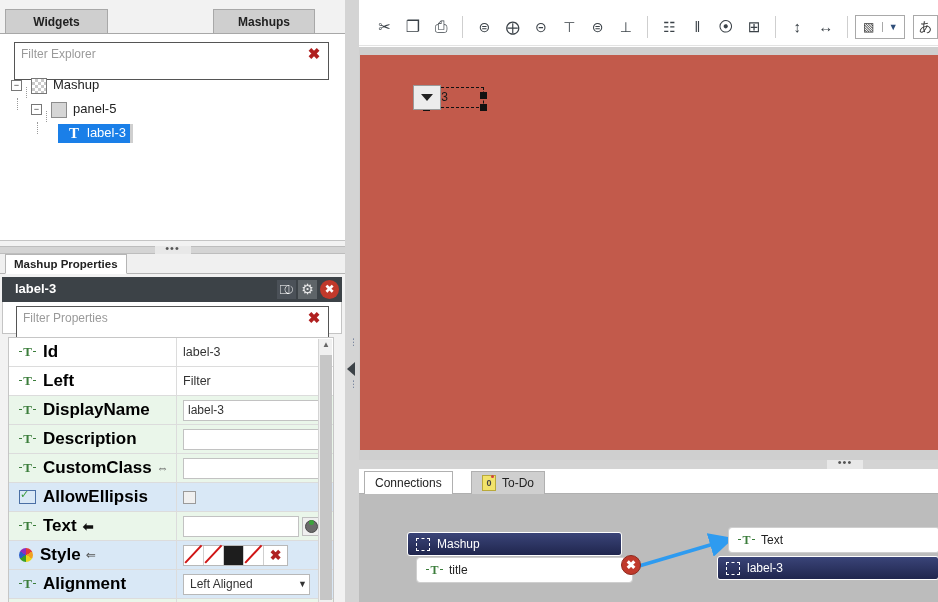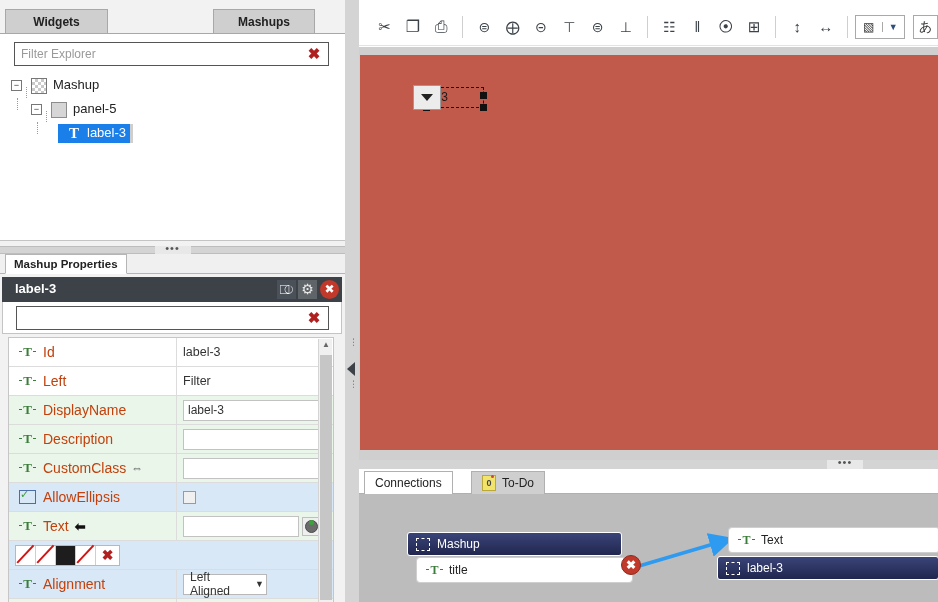--- a/index.html
+++ b/index.html
@@ -28,21 +28,21 @@
   .tab.active { background: #fff; border-bottom: 1px solid #fff; margin-top: 48px; }
   #tab-widgets  { left: 5px;   width: 103px; }
   #tab-explorer { left: 109px; width: 103px; }
   #tab-mashups  { left: 213px; width: 102px; }
 
   .explorer-body {
     position: absolute; left: 0; top: 34px; width: 345px; height: 207px;
     background: #fff; border-bottom: 1px solid #c4c4c4;
   }
   .filterbox {
-    position: absolute; left: 14px; top: 8px; width: 315px; height: 24px;
+    position: absolute; left: 14px; top: 8px; width: 315px; height: 38px;
     background: #fff; border: 1px solid #555;
   }
   .filterbox input {
     position: absolute; left: 6px; top: 0; width: 275px; height: 22px;
     border: 0; outline: none; font-family: "Liberation Sans", sans-serif;
     font-size: 12px; color: #333; background: transparent;
   }
   .filterbox input::placeholder { color: #9a9a9a; }
   .clear-x {
     position: absolute; right: 5px; top: 2px; width: 18px; height: 18px;
@@ -120,21 +120,21 @@
     overflow: hidden;
   }
   .prow { position: relative; height: 29px; display: flex;
           border-bottom: 1px solid #dcdcdc; }
   .prow.r-white { background: #fff; }
   .prow.r-green { background: #eaf6ea; }
   .prow.r-blue  { background: #d9e8f6; }
   .pname { position: relative; width: 168px; flex: none;
            border-right: 1px solid #dcdcdc; display: flex;
            align-items: center; padding-left: 10px; }
-  .pname .lbl { font-size: 14px; color: #c2410c; }
+  .pname .lbl { font-size: 17px; color: #000000; font-weight: bold; }
   .pval { position: relative; flex: 1; display: flex; align-items: center;
           padding-left: 6px; }
   .pval .ro { font-size: 12.5px; color: #333; }
   .pico { width: 17px; height: 14px; flex: none; margin-right: 7px;
           position: relative; }
   .pico-T { font-family: "Liberation Serif", serif; font-size: 13px;
             font-weight: bold; color: #3b7d3b; text-align: center;
             line-height: 14px; }
   .pico-T::before, .pico-T::after {
     content: ""; position: absolute; top: 6px; width: 3px;
@@ -338,20 +338,21 @@
 
     <div id="props-header">
       <span id="props-title">label-3</span>
       <span class="hdr-btn" id="btn-bind" style="color:#fff;font-size:13px">⎄</span>
       <span class="hdr-btn" id="btn-gear" style="color:#e8e8e8;font-size:14px">⚙</span>
       <span class="hdr-btn" id="btn-close" style="color:#fff;background:#c0392b;border-radius:50%;font-size:12px">✖</span>
     </div>
 
     <div id="props-filterwrap">
       <div class="filterbox">
+        <input type="text" placeholder="Filter Properties" style="">
         <span class="clear-x">✖</span>
       </div>
     </div>
 
     <div id="props-grid">
 
       <div class="prow r-white">
         <div class="pname">
           <span class="pico pico-T">T</span>
           <span class="lbl">Id</span>
@@ -420,38 +421,43 @@
         </div>
         <div class="pval">
           <input class="ptxt" style="width: 116px;" value="">
           <span class="globe">
               <span class="g"></span>
             </span>
         </div>
       </div>
 
       <div class="prow r-blue">
+        <div class="pname">
+          <span class="pico pico-color"></span>
+          <span class="lbl">Style</span>
+          <span class="bind-arrow">⇐</span>
+        </div>
         <div class="pval">
           <span class="swatches">
             <span class="sw none"></span>
             <span class="sw none"></span>
             <span class="sw black"></span>
             <span class="sw none"></span>
             <span class="sw-x">✖</span>
           </span>
         </div>
       </div>
 
       <div class="prow r-blue">
         <div class="pname">
           <span class="pico pico-T">T</span>
           <span class="lbl">Alignment</span>
         </div>
         <div class="pval">
-          <span class="psel" style="width:84px">
+          <span class="psel" style="width:127px">
             <span>Left Aligned</span>
             <span class="cav">▼</span>
           </span>
         </div>
       </div>
 
       <div class="prow r-green">
         <div class="pname">
           
           

